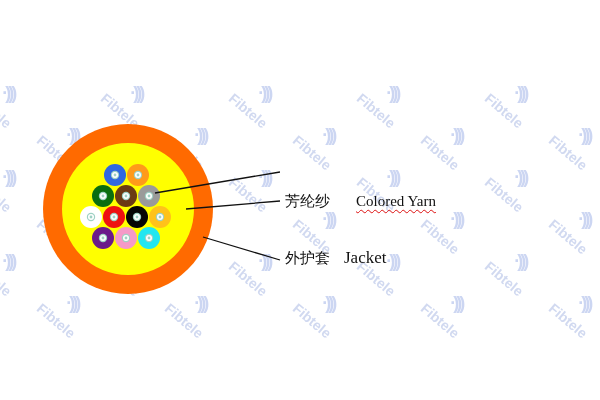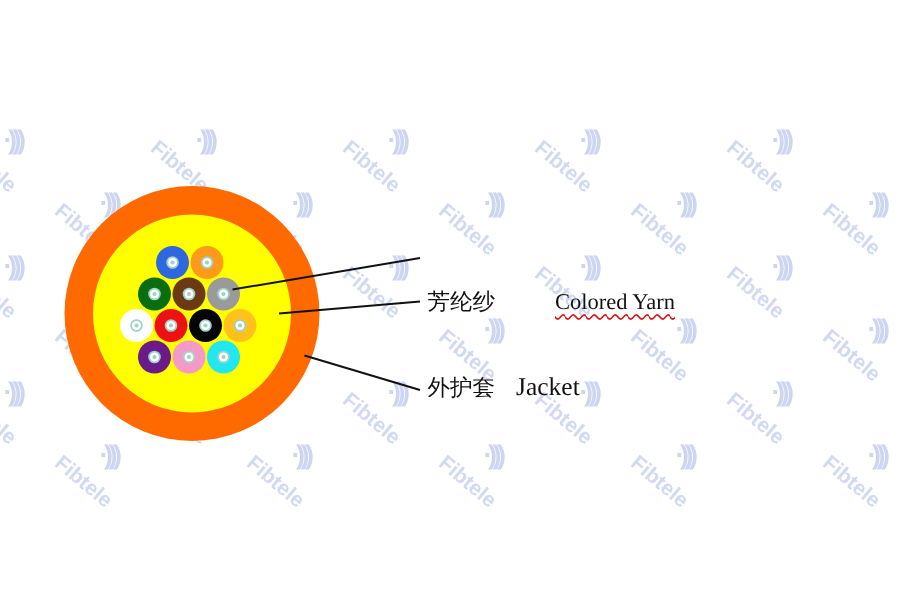--- a/index.html
+++ b/index.html
@@ -127,20 +127,20 @@
         </g>
       </g>
     <g id="leaders">
         <line x1="155" y1="193" x2="280" y2="172" stroke="#111" stroke-width="1.3"></line>
         <line x1="186" y1="209" x2="280" y2="201" stroke="#111" stroke-width="1.3"></line>
         <line x1="203" y1="237" x2="280" y2="260" stroke="#111" stroke-width="1.3"></line>
       </g>
   </svg>
 
   <div class="label" id="label-aramid" style="left: 285px; top: 192px;">
-    <span class="zh" style="margin-right:36px">芳纶纱</span>
+    <span class="zh" style="margin-right:22px">芳纶纱</span>
     <span class="en squiggle" style="font-size:15px">Colored Yarn</span>
   </div>
   <div class="label" id="label-jacket" style="left: 285px; top: 248px;">
     <span class="zh">外护套</span>
     <span class="en">Jacket</span>
   </div>
 </div>
 
 </body></html>

